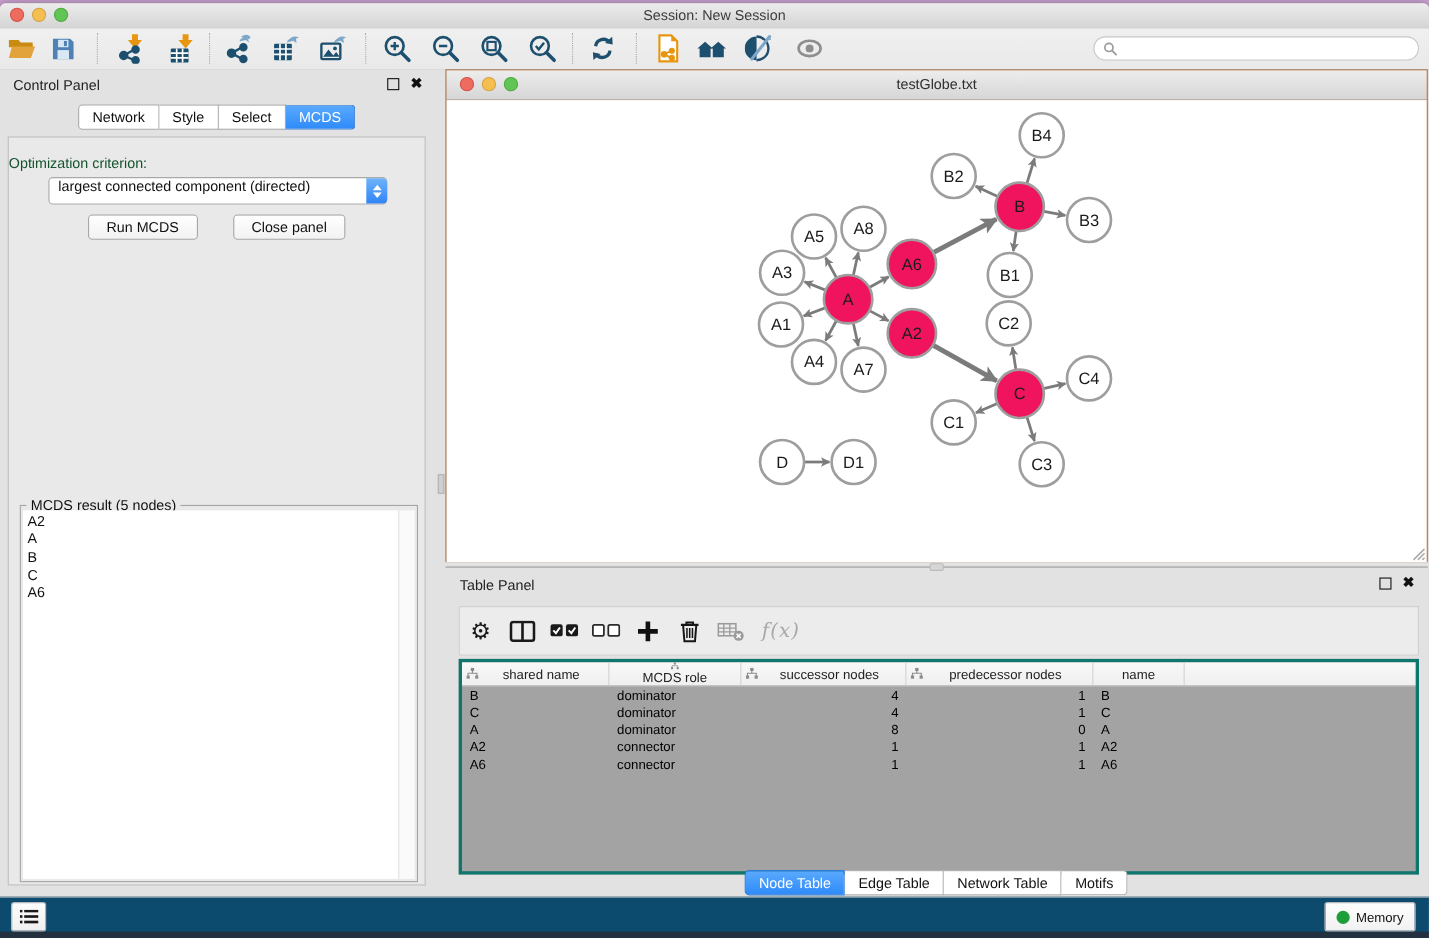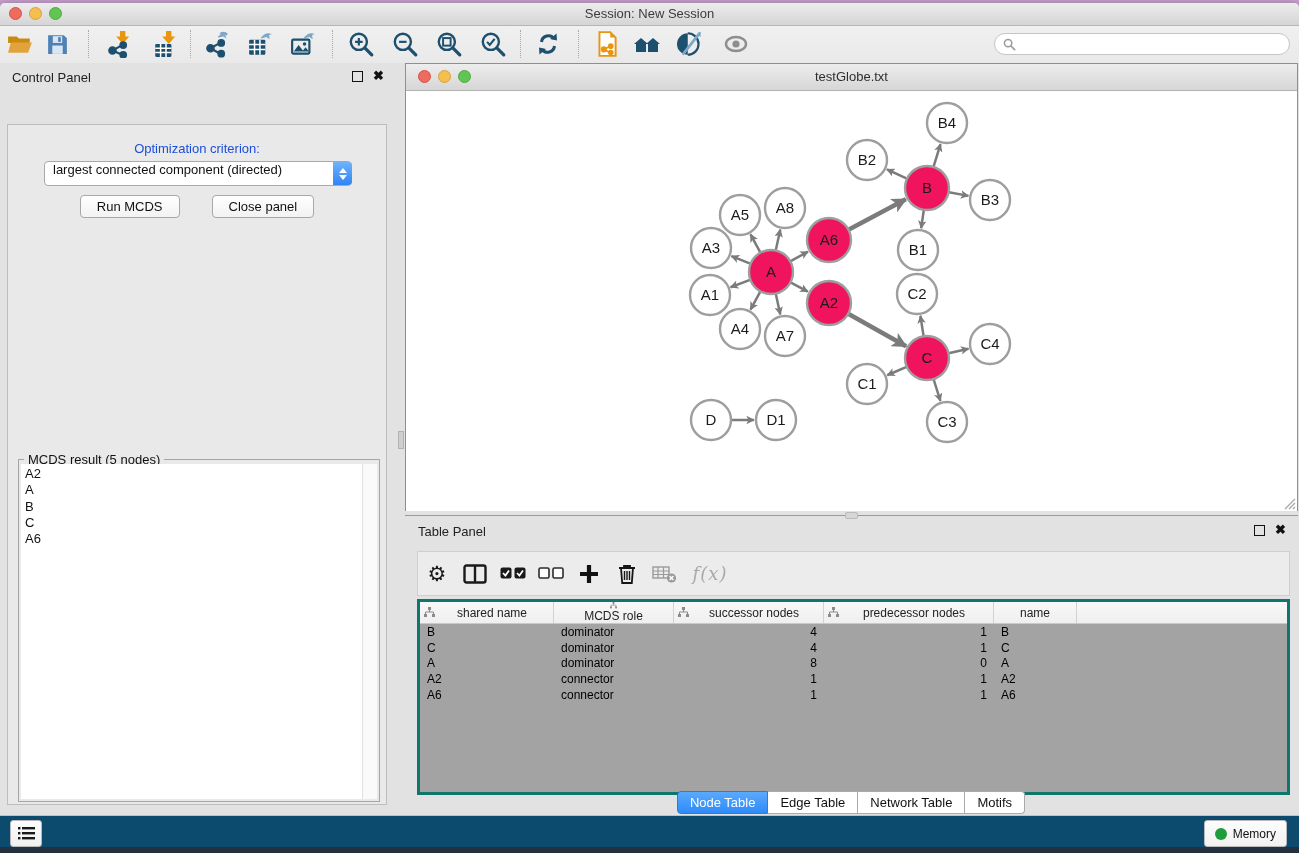--- a/index.html
+++ b/index.html
@@ -35,21 +35,21 @@
   .ph-btns{position:absolute;right:6px;top:3px;display:flex;gap:10px;align-items:center;}
   .ph-float{width:9px;height:9px;border:1.6px solid #111;}
   .ph-close{font-size:13px;font-weight:bold;color:#111;line-height:12px;}
   .seg-row{display:flex;justify-content:center;margin-top:8px;}
   .seg-tab{font-size:13px;color:#111;background:#fff;border:1px solid #aaa;border-left:none;
            padding:3px 12px;line-height:15px;cursor:default;}
   .seg-tab:first-child{border-left:1px solid #aaa;border-radius:4px 0 0 4px;}
   .seg-tab:last-child{border-radius:0 4px 4px 0;}
   .seg-tab.active{background:linear-gradient(#5aa9fd,#2e8bf9);color:#fff;border-color:#2e7ad6;}
   .cp-body{position:absolute;left:3px;right:3px;top:57px;bottom:6px;border:1px solid #bdbdbd;background:#e9e9e9;}
-  .opt-label{text-align:center;font-size:13px;color:#1d4ed8;margin-top:16px;}
+  .opt-label{text-align:left;font-size:13px;color:#14532d;margin-top:16px;}
   .dropdown{position:absolute;left:36px;right:34px;top:36px;height:23px;background:#fff;border:1px solid #a9a9a9;
             border-radius:4px;display:flex;}
   .dd-text{flex:1;font-size:13px;color:#111;padding-left:8px;white-space:nowrap;overflow:hidden;}
   .dd-step{width:19px;height:23px;margin-right:-1px;background:linear-gradient(#6db3fb,#3184f7);border-radius:0 4px 4px 0;
            display:flex;flex-direction:column;align-items:center;justify-content:center;gap:2px;}
   .tri-up{width:0;height:0;border-left:4px solid transparent;border-right:4px solid transparent;border-bottom:5px solid #fff;}
   .tri-dn{width:0;height:0;border-left:4px solid transparent;border-right:4px solid transparent;border-top:5px solid #fff;}
   .btn-row{position:absolute;top:70px;left:0;right:0;display:flex;justify-content:center;gap:32px;}
   .mac-btn{background:linear-gradient(#ffffff,#f2f2f2);border:1px solid #a8a8a8;border-radius:4px;
            font-size:13px;color:#111;padding:3px 16px;line-height:15px;}
@@ -261,20 +261,26 @@
   <div class="main">
 
     <div class="cpanel">
       <div class="panel-head">
         <span class="panel-title">Control Panel</span>
         <span class="ph-btns">
           <span class="ph-float"></span>
           <span class="ph-close">✖</span>
         </span>
       </div>
+      <div class="seg-row">
+          <div class="seg-tab">Network</div>
+          <div class="seg-tab">Style</div>
+          <div class="seg-tab">Select</div>
+          <div class="seg-tab active">MCDS</div>
+        </div>
       <div class="cp-body">
         <div class="opt-label">Optimization criterion:</div>
         <div class="dropdown">
           <span class="dd-text">largest connected component (directed)</span>
           <span class="dd-step">
               <span class="tri-up"></span>
               <span class="tri-dn"></span>
             </span>
         </div>
         <div class="btn-row">

